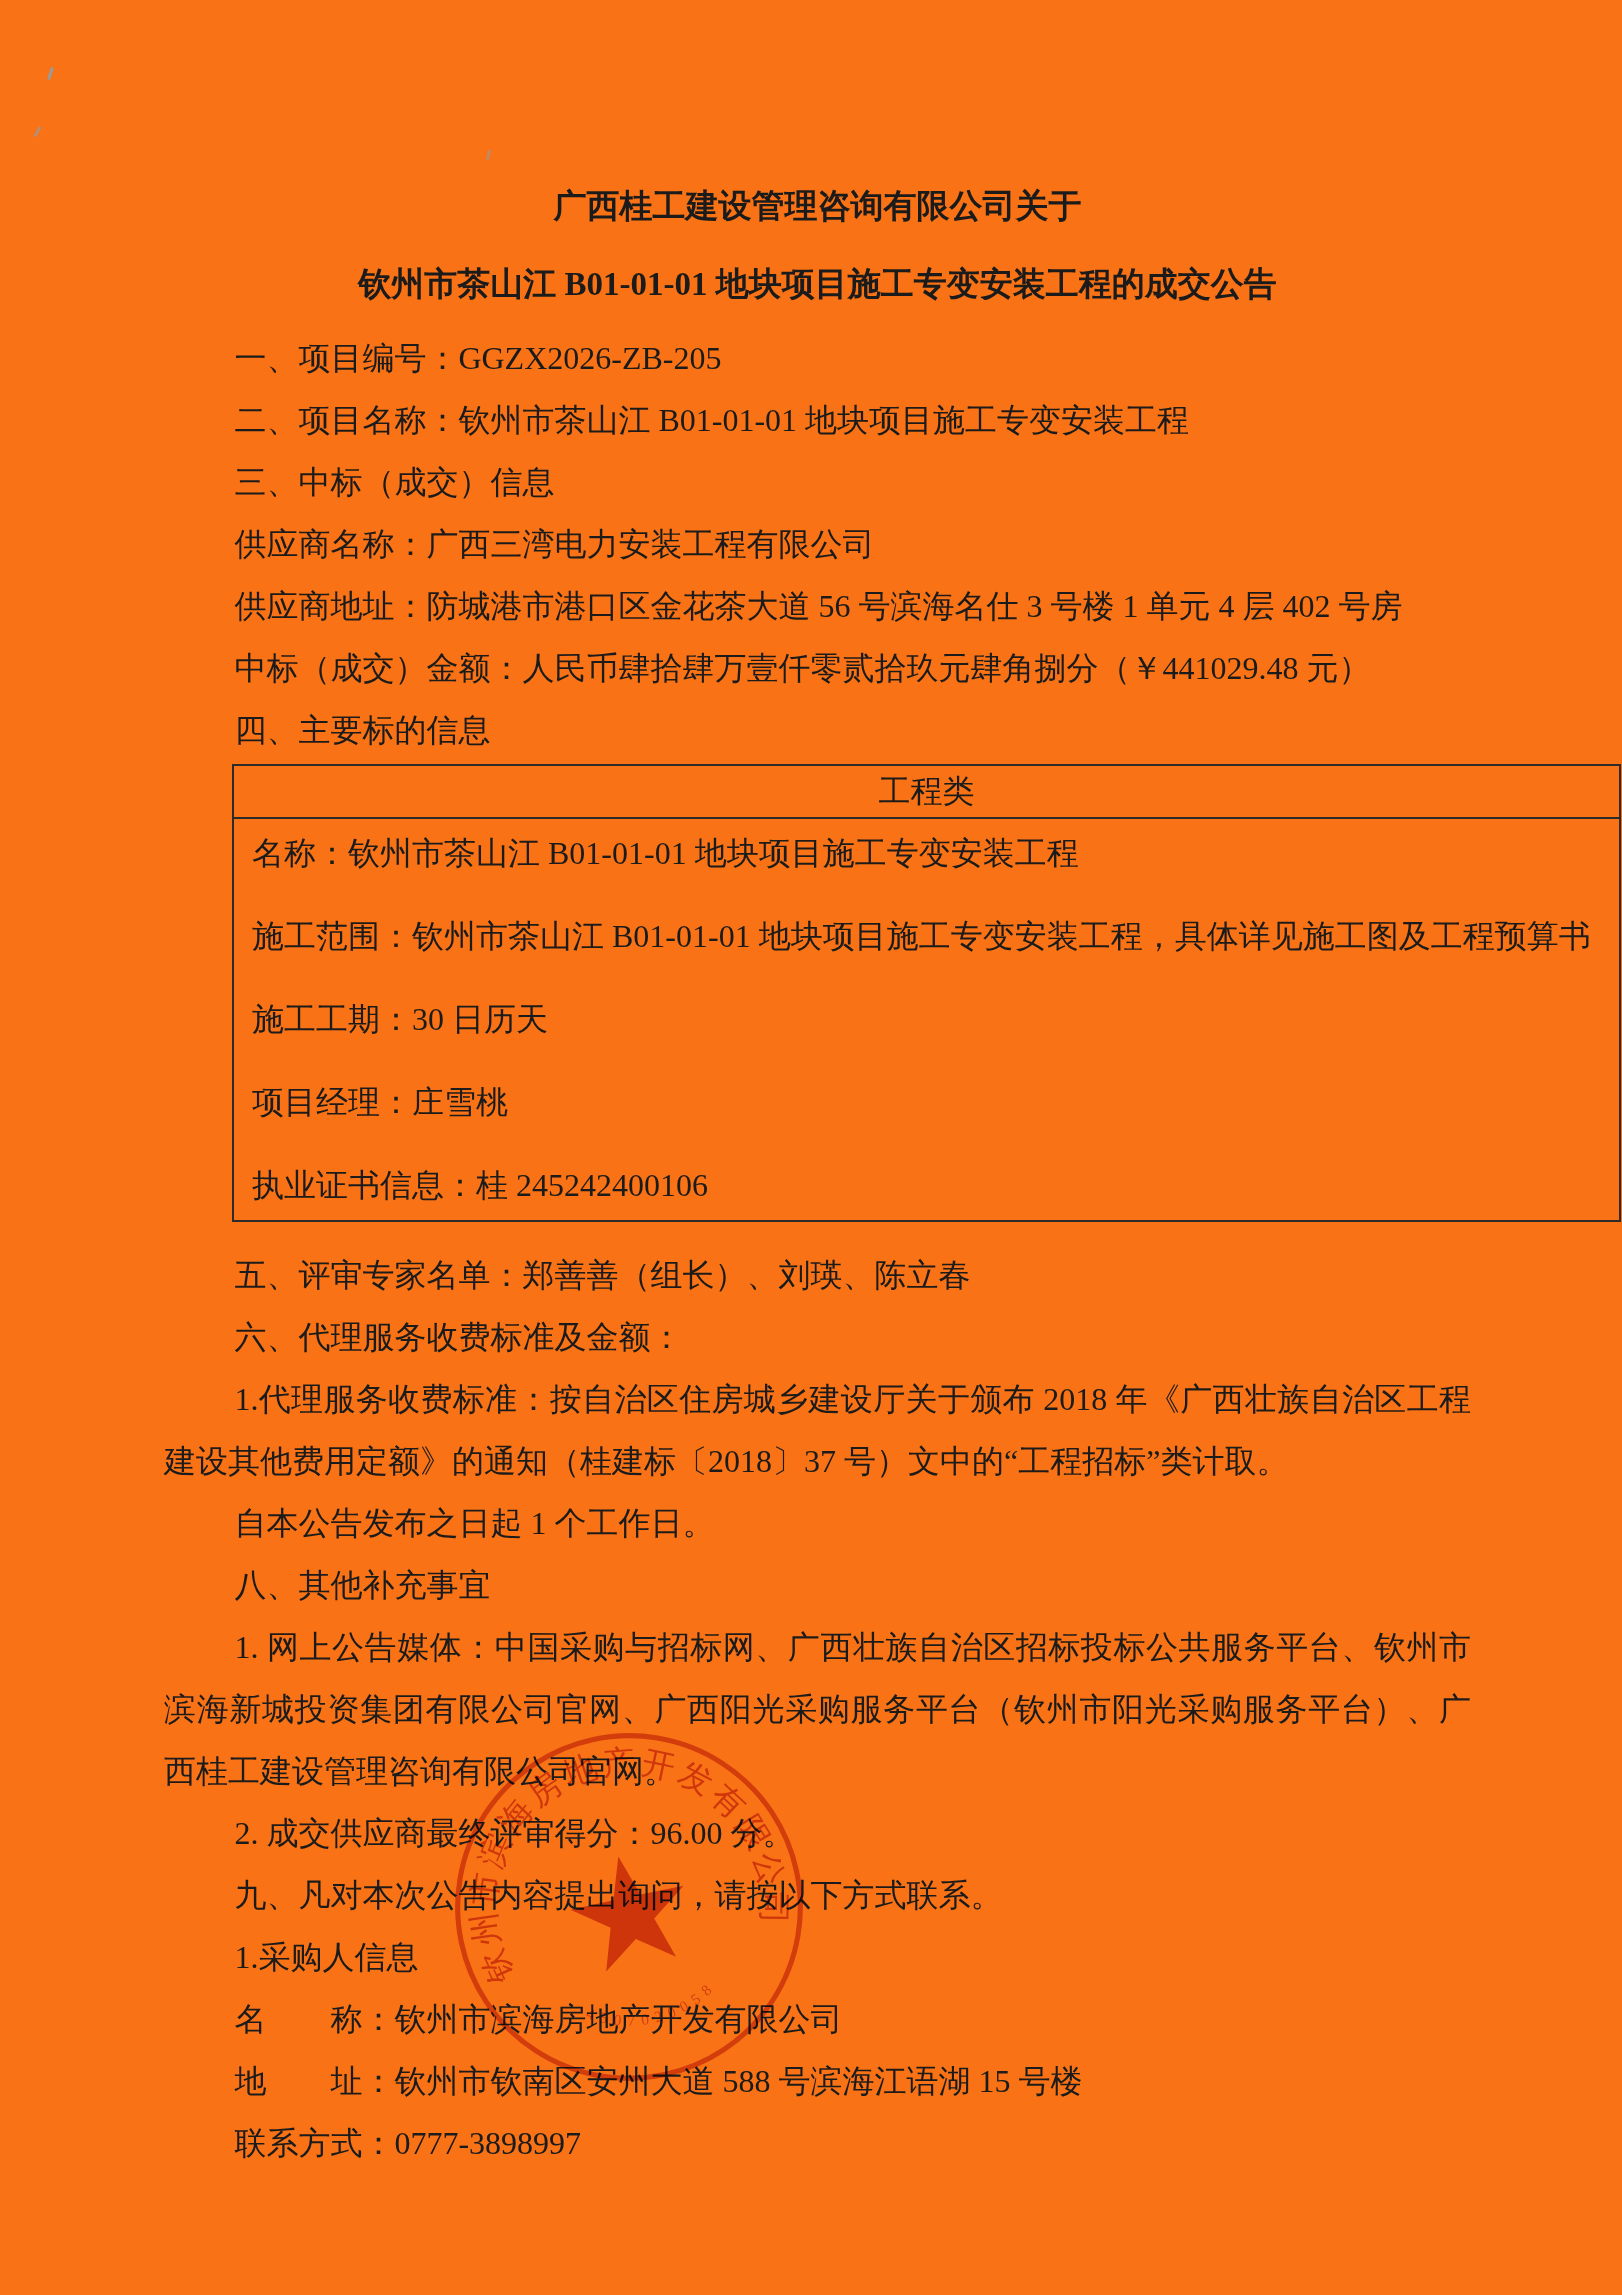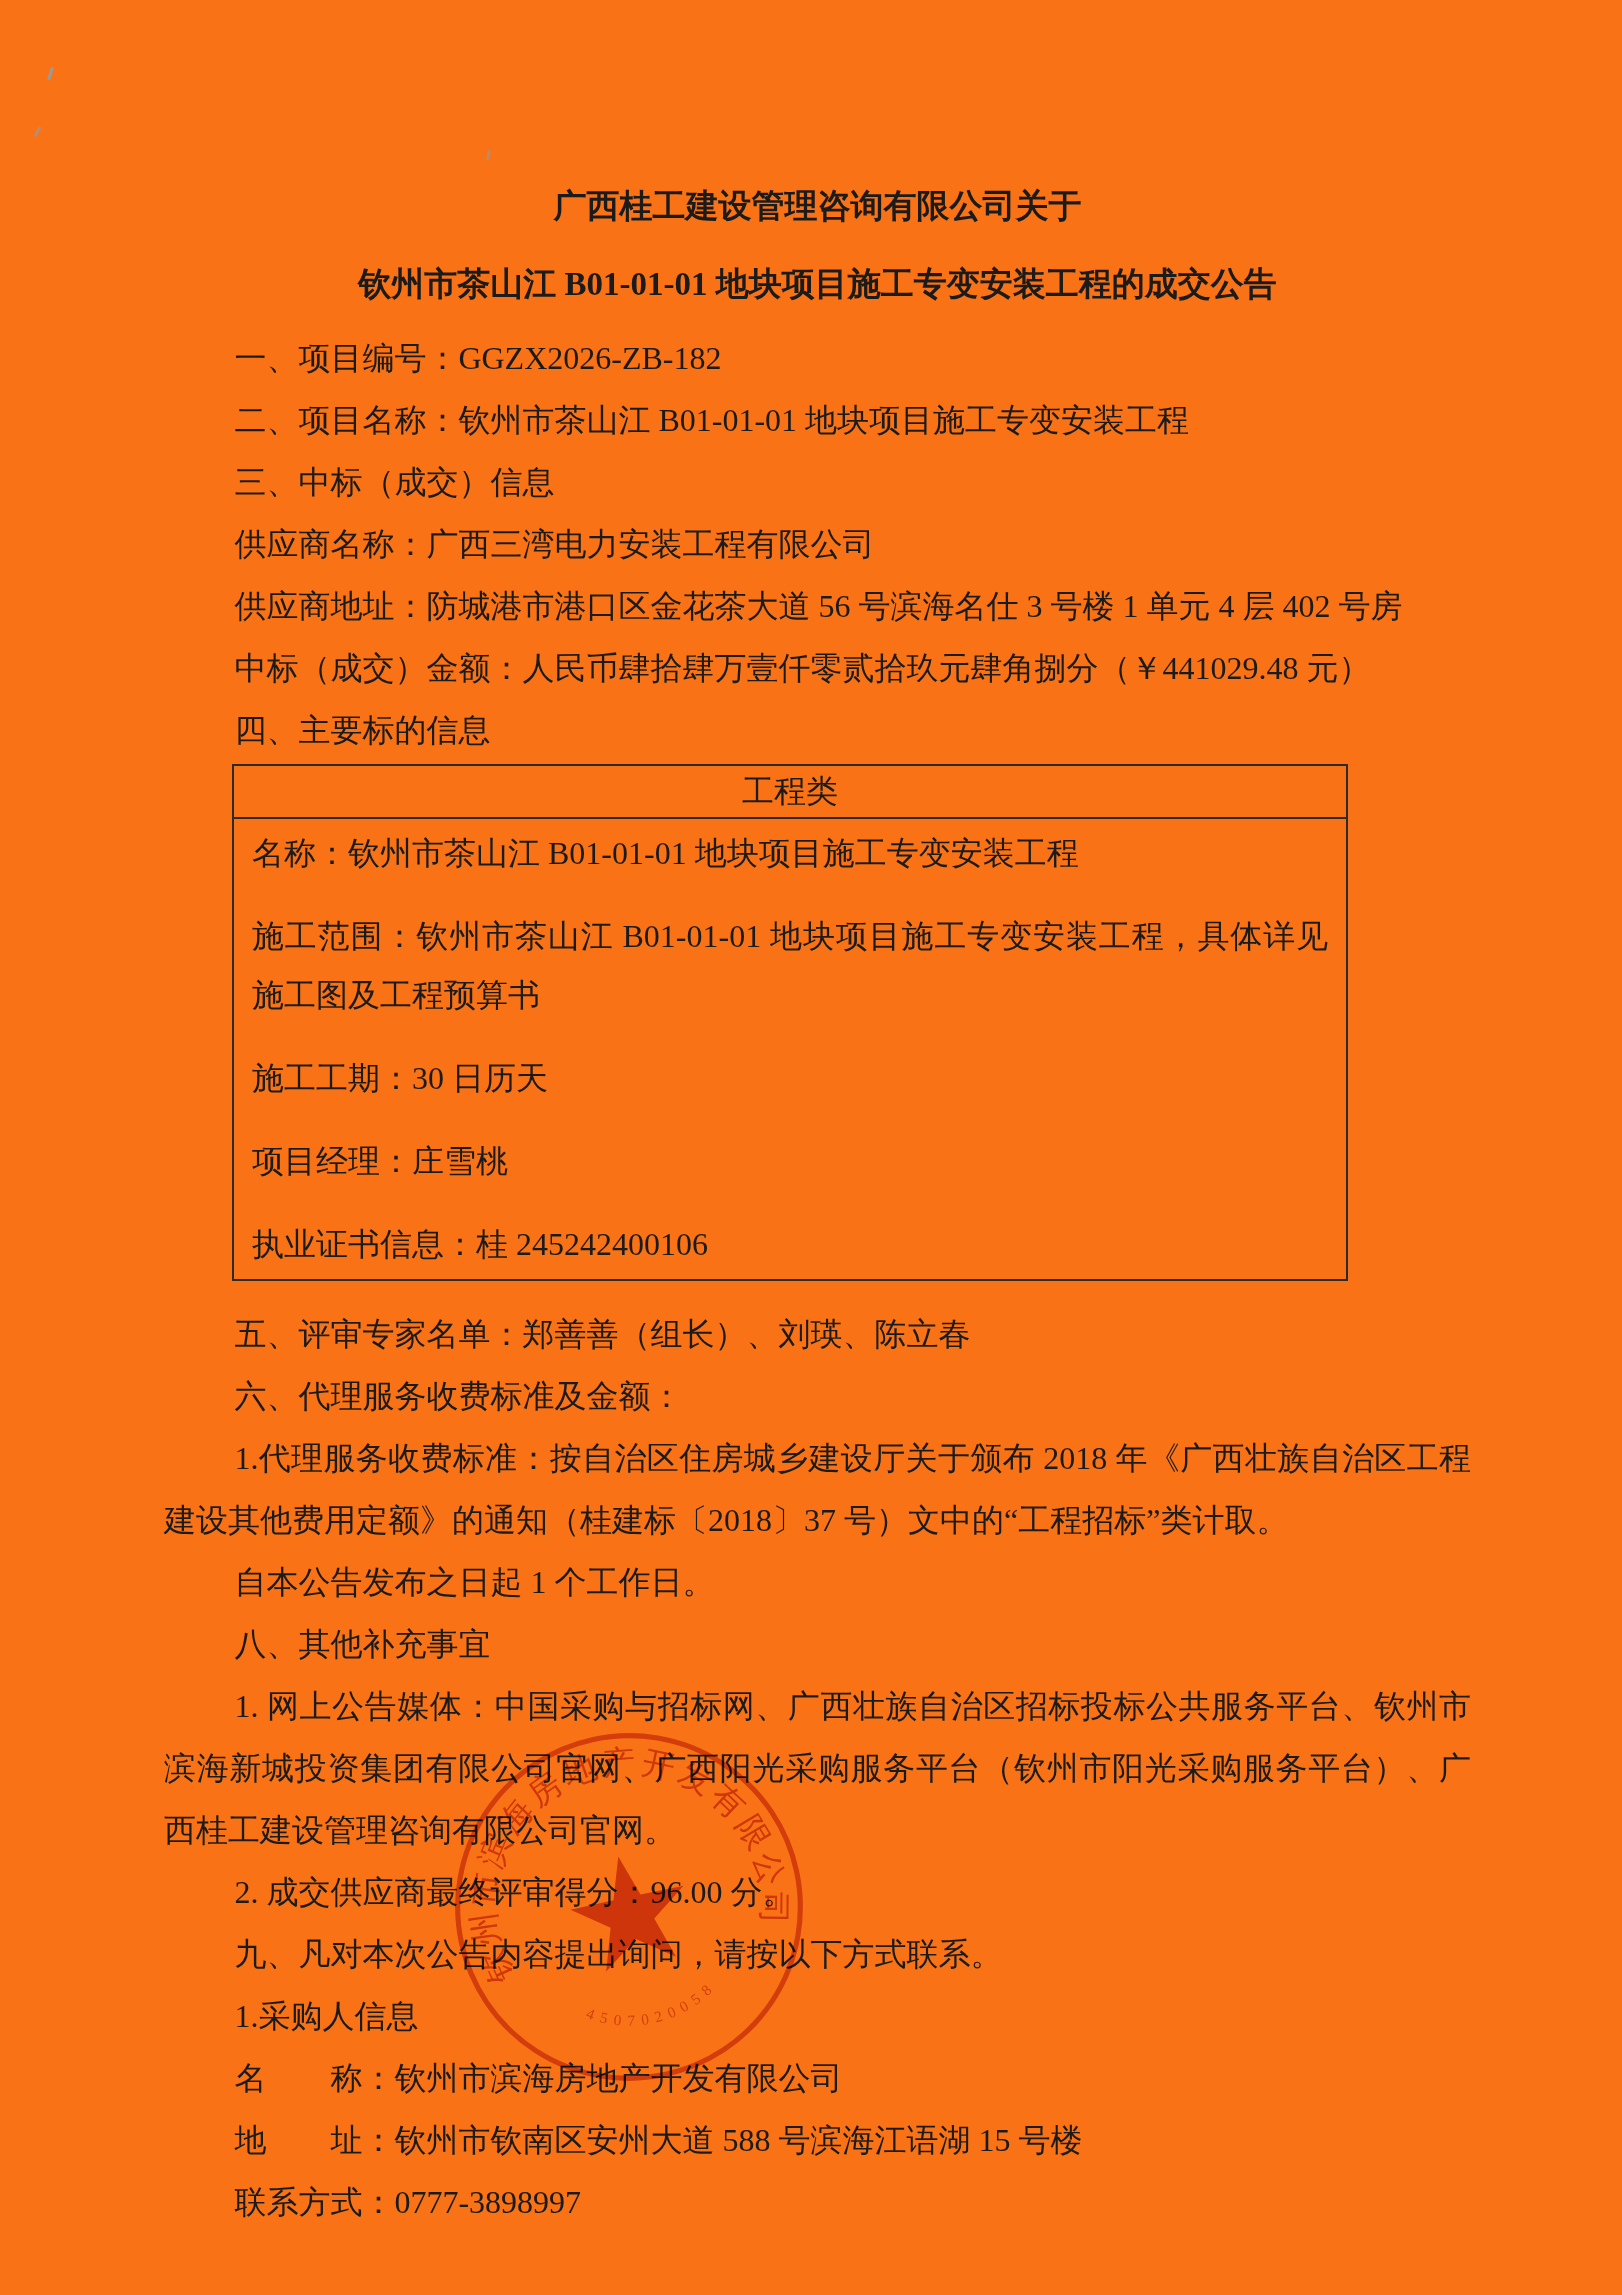--- a/index.html
+++ b/index.html
@@ -29,21 +29,21 @@
     font-size:32px;
     line-height:62px;
     margin:0;
     white-space:normal;
   }
   .indent{ text-indent:2.2em; }
   .para{ text-align:justify; }
   table.subject{
     border-collapse:collapse;
     margin:3.1px 0 0 68px;
-    width:1116px;
+    width:1389px;
     table-layout:fixed;
     font-family:Liberation Serif, serif;
   }
   table.subject th{
     border-bottom:2px solid #2b2b2b;
     font-weight:400;
     font-size:32px;
     line-height:51px;
     text-align:center;
     padding:0;
@@ -84,21 +84,21 @@
   <span class="artifact a1"></span>
   <span class="artifact a2"></span>
   <span class="artifact a3"></span>
 
   <div class="content">
 
     <p class="title">广西桂工建设管理咨询有限公司关于</p>
     <p class="title">钦州市茶山江 B01-01-01 地块项目施工专变安装工程的成交公告</p>
 
     <div class="body-block">
-      <p class="line indent">一、项目编号：GGZX2026-ZB-182</p>
+      <p class="line indent">一、项目编号：GGZX2026-ZB-205</p>
       <p class="line indent">二、项目名称：钦州市茶山江 B01-01-01 地块项目施工专变安装工程</p>
       <p class="line indent">三、中标（成交）信息</p>
       <p class="line indent">供应商名称：广西三湾电力安装工程有限公司</p>
       <p class="line indent">供应商地址：防城港市港口区金花茶大道 56 号滨海名仕 3 号楼 1 单元 4 层 402 号房</p>
       <p class="line indent">中标（成交）金额：人民币肆拾肆万壹仟零贰拾玖元肆角捌分（￥441029.48 元）</p>
       <p class="line indent">四、主要标的信息</p>
 
       <table class="subject">
         <thead>
           <tr>

